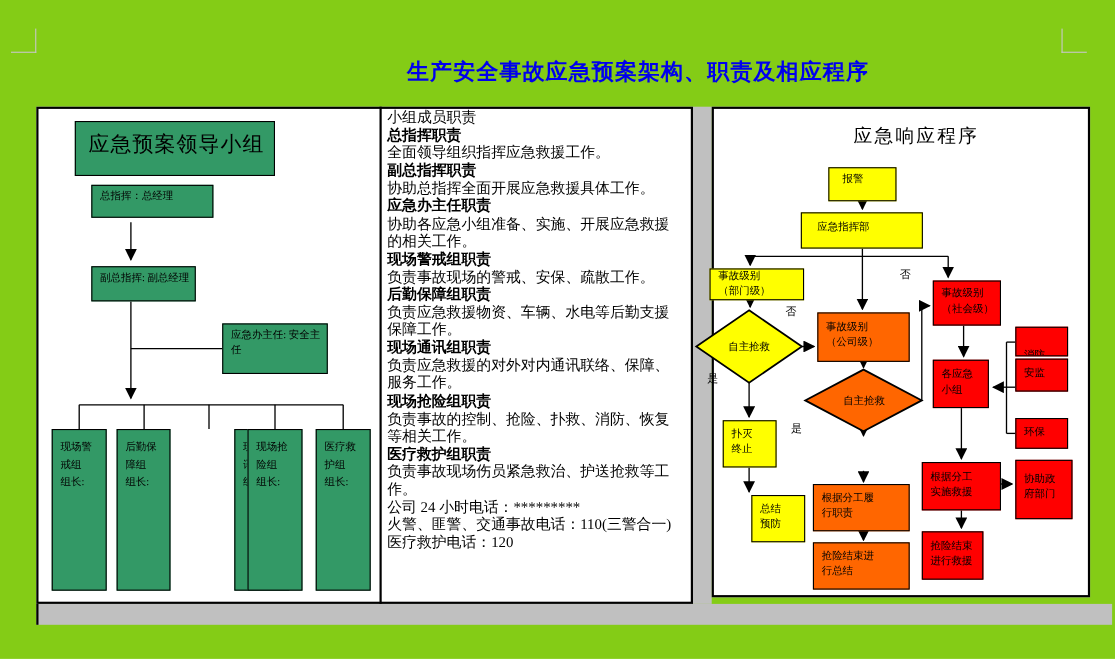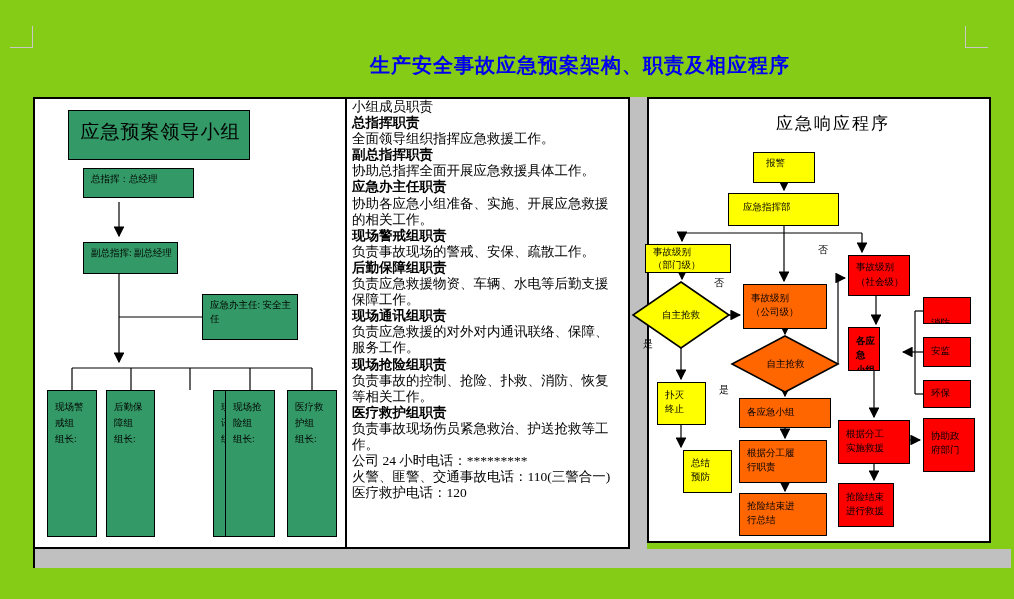--- a/index.html
+++ b/index.html
@@ -157,31 +157,30 @@
   <div class="abs node yellow" style="left:645px;top:244px;width:86px;height:29px;padding-top:1px;line-height:1.35;">事故级别
 （部门级）</div>
   <div class="abs dlabel" style="left:633px;top:309px;width:96px;">自主抢救</div>
   <div class="abs node orange" style="left:743px;top:284px;width:84px;height:45px;padding-top:6px;">事故级别
 （公司级）</div>
   <div class="abs dlabel" style="left:733px;top:358px;width:105px;">自主抢救</div>
   <div class="abs node yellow" style="left:657px;top:382px;width:49px;height:43px;padding-top:5px;">扑灭
 终止</div>
   <div class="abs node yellow" style="left:683px;top:450px;width:49px;height:43px;padding-top:5px;">总结
 预防</div>
-  <div class="abs node orange" style="left:739px;top:398px;width:92px;height:30px;padding-top:6px;">各应急小组</div>
   <div class="abs node orange" style="left:739px;top:440px;width:88px;height:43px;padding-top:5px;">根据分工履
 行职责</div>
   <div class="abs node orange" style="left:739px;top:493px;width:88px;height:43px;padding-top:5px;">抢险结束进
 行总结</div>
   <div class="abs node red" style="left:848px;top:255px;width:62px;height:41px;padding-top:4px;line-height:1.6;">事故级别
 （社会级）</div>
-  <div class="abs node red" style="left:848px;top:327px;width:32px;height:44px;padding-top:6px;font-weight:bold;">各应急
+  <div class="abs node red" style="left:848px;top:327px;width:51px;height:44px;padding-top:6px;">各应急
 小组</div>
   <div class="abs node red" style="left:923px;top:297px;width:48px;height:27px;padding-top:18px;">消防</div>
-  <div class="abs node red" style="left:923px;top:337px;width:48px;height:30px;padding-top:6px;">安监</div>
+  <div class="abs node red" style="left:923px;top:326px;width:48px;height:30px;padding-top:6px;">安监</div>
   <div class="abs node red" style="left:923px;top:380px;width:48px;height:28px;padding-top:5px;">环保</div>
   <div class="abs node red" style="left:838px;top:420px;width:72px;height:44px;padding-top:6px;">根据分工
 实施救援</div>
   <div class="abs node red" style="left:923px;top:418px;width:52px;height:54px;padding-top:10px;">协助政
 府部门</div>
   <div class="abs node red" style="left:838px;top:483px;width:56px;height:44px;padding-top:6px;">抢险结束
 进行救援</div>
 
   <div class="abs flag" style="left:714px;top:276px;">否</div>
   <div class="abs flag" style="left:643px;top:337px;">是</div>

